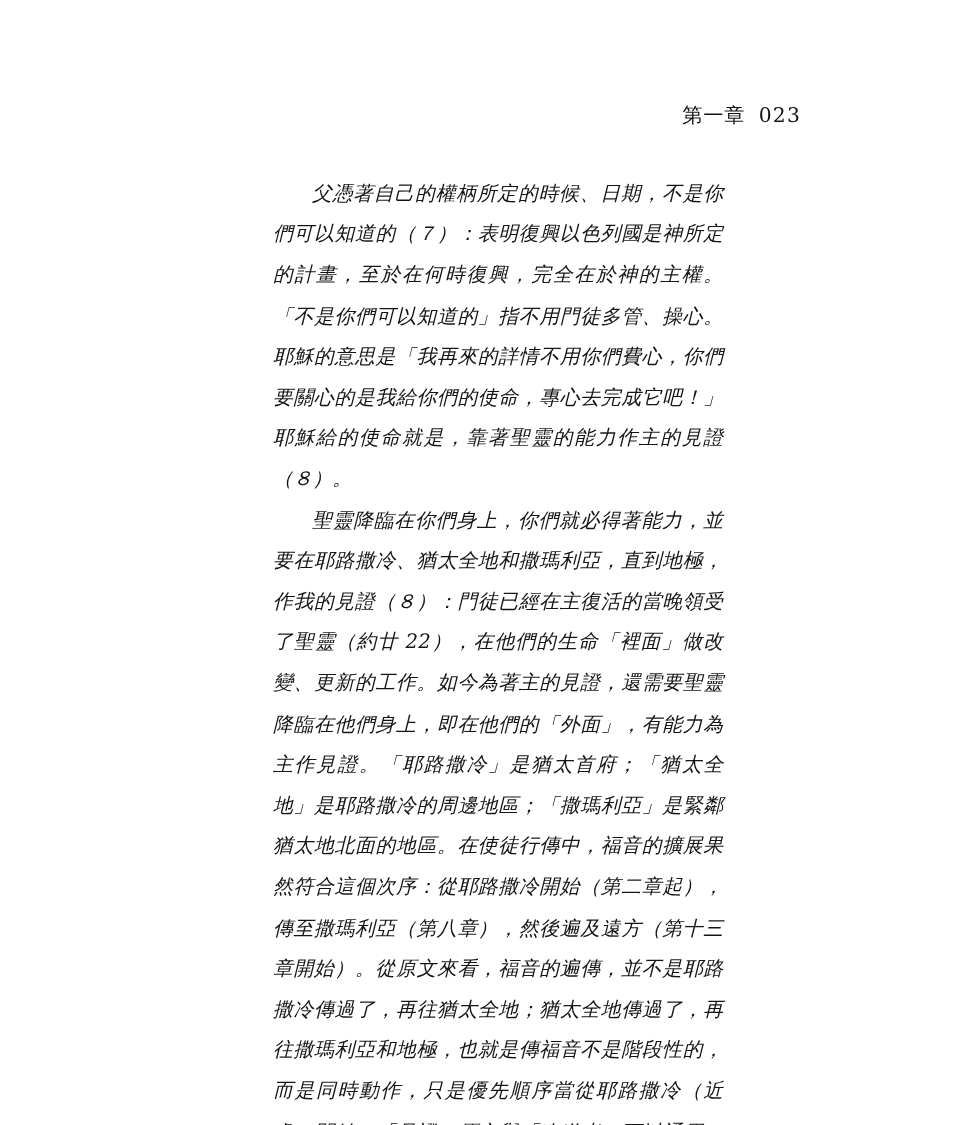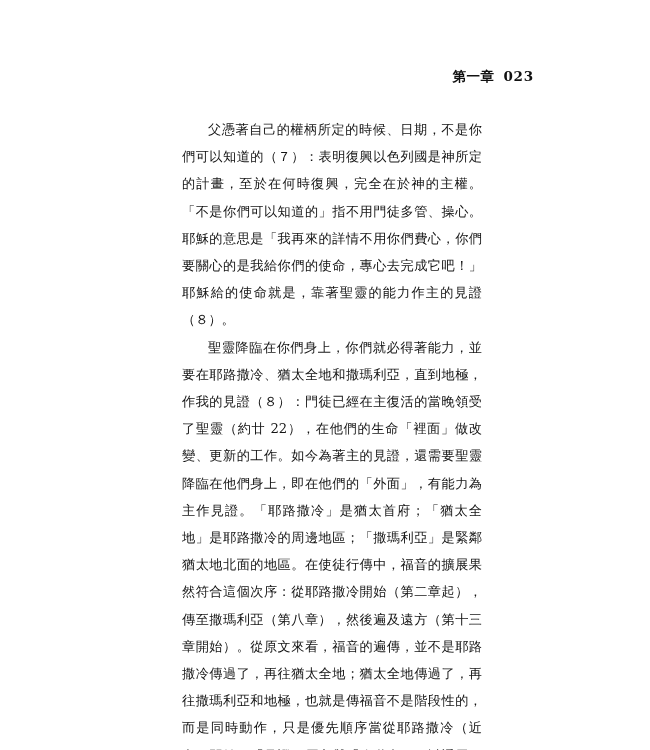--- a/index.html
+++ b/index.html
@@ -18,21 +18,21 @@
     position: relative;
     width: 650px;
     height: 750px;
     box-sizing: border-box;
   }
   .header {
     position: absolute;
     top: 68px;
     right: 116px;
     font-size: 13.5px;
-    font-weight: bold;
+    font-weight: normal;
     letter-spacing: 0.5px;
     color: #111;
     white-space: nowrap;
   }
   .header .chapter-label {
     margin-right: 9px;
   }
   .header .page-number {
     letter-spacing: 0.8px;
   }
@@ -46,20 +46,21 @@
     text-align: justify;
     text-justify: inter-ideograph;
     color: #141414;
   }
   .para {
     margin: 0;
     text-indent: 0;
   }
   .para.indent {
     text-indent: 26px;
+    font-style: italic;
   }
 </style>
 </head>
 <body>
 
 <div class="page">
 
   <div class="header">
     <span class="chapter-label">第一章</span><span class="page-number">023</span>
   </div>

